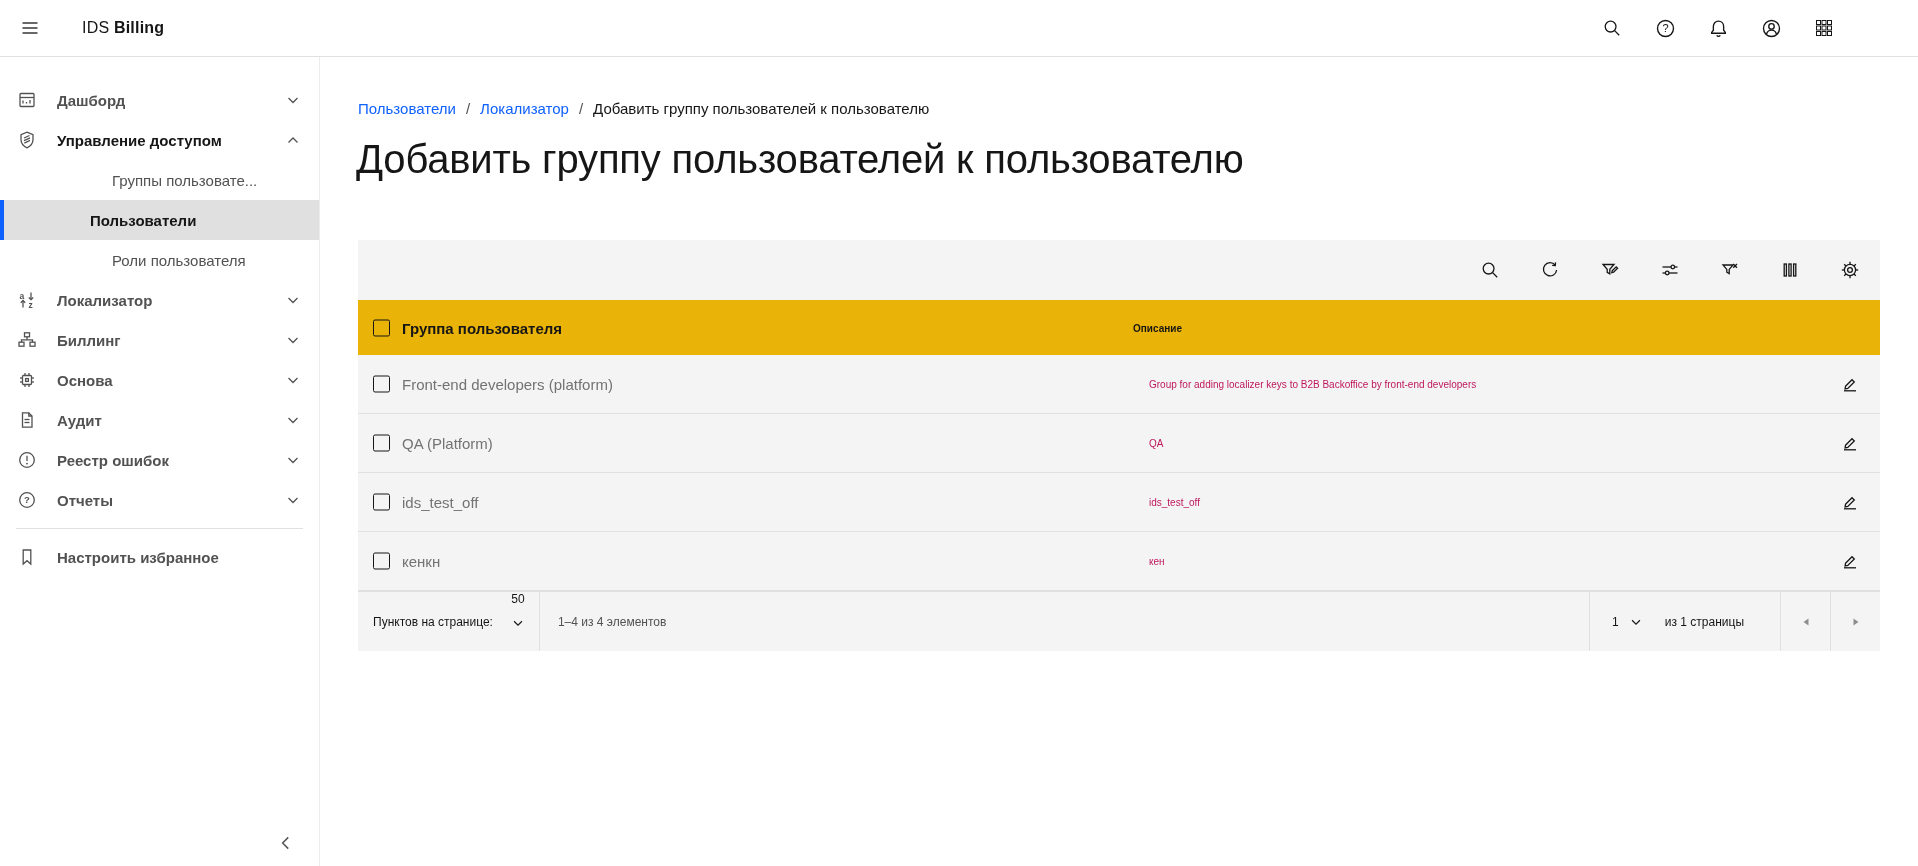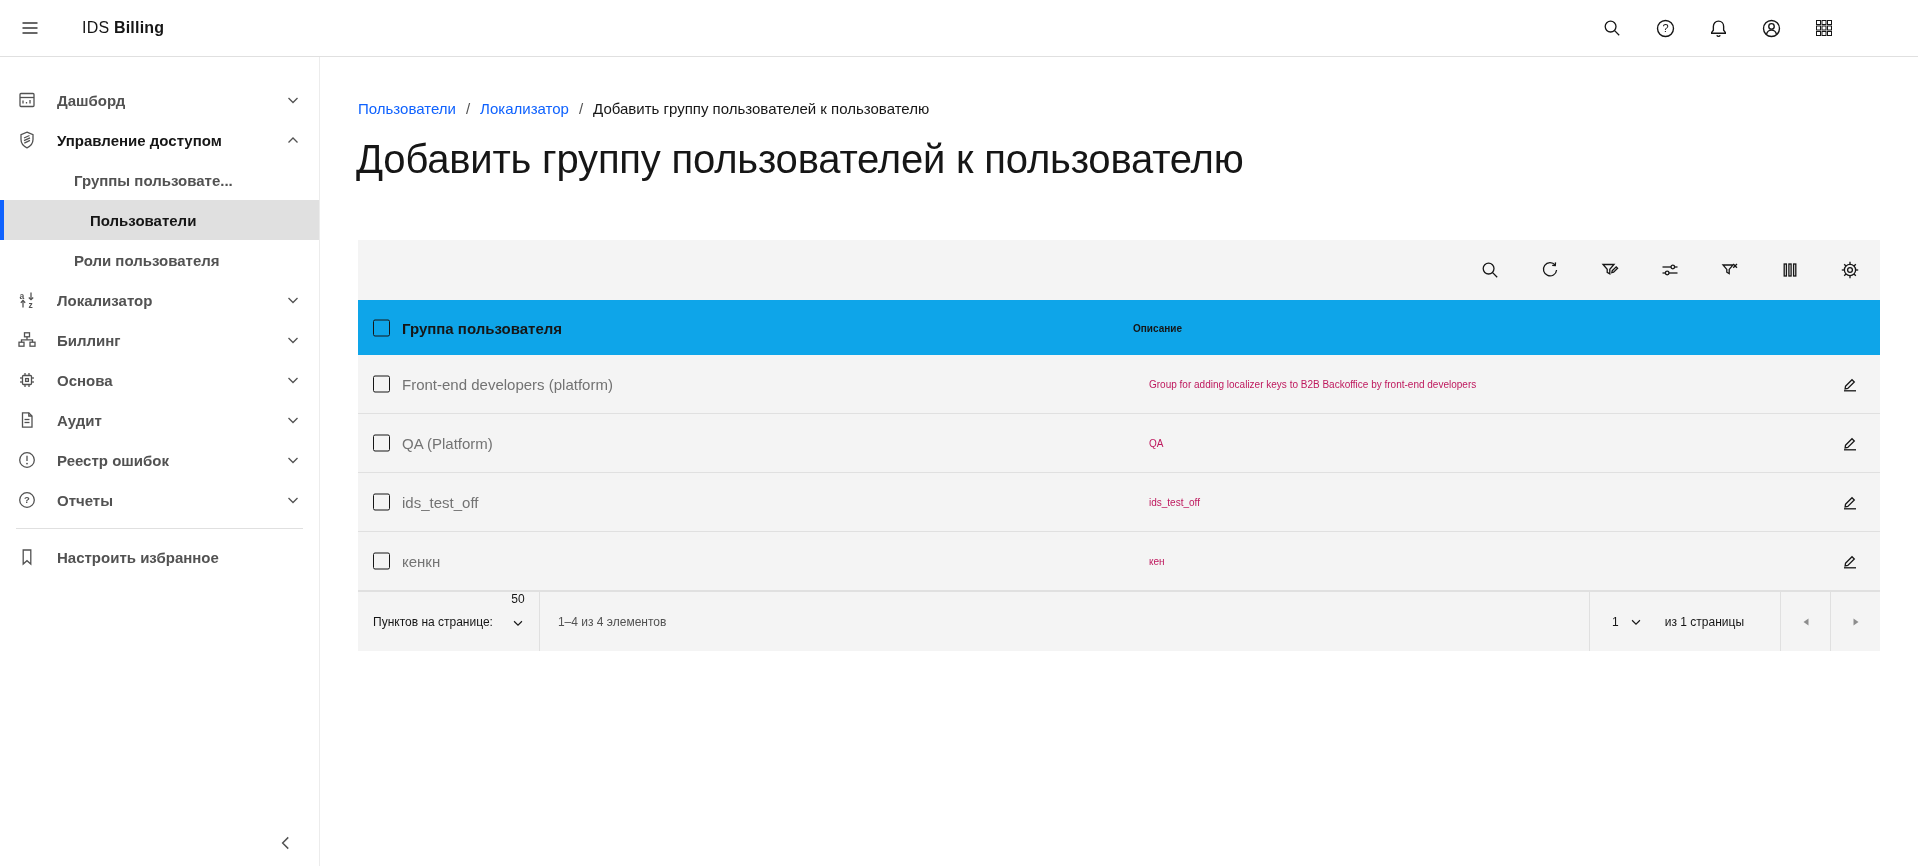--- a/index.html
+++ b/index.html
@@ -22,22 +22,22 @@
 
   
   .sidenav { position:absolute; left:0; top:57px; width:320px; height:809px; background:#fff;
              border-right:1px solid #ececec; }
   .nav-list { position:absolute; top:23px; left:0; width:100%; }
   .nav-item { position:relative; height:40px; display:flex; align-items:center; padding-left:17px;
               cursor:pointer; font-size:15px; font-weight:600; color:#525252; }
   .nav-item .nav-ic { width:20px; margin-right:20px; display:flex; }
   .nav-item .chev { position:absolute; right:18px; top:12px; }
   .nav-item.expanded { color:#161616;align-items:center; }
-  .nav-sub { position:relative; height:40px; display:flex; align-items:center; padding-left:74px;
-             font-size:15px; font-weight:700; color:#525252; cursor:pointer; }
+  .nav-sub { position:relative; height:40px; display:flex; align-items:center; padding-left:112px;
+             font-size:15px; font-weight:400; color:#525252; cursor:pointer; }
   .nav-sub.selected { background:#e0e0e0; color:#161616; font-weight:600;
                       border-left:4px solid #0f62fe; padding-left:86px; }
   .nav-divider { margin:8px 16px; border-top:1px solid #e0e0e0; }
   .nav-collapse { position:absolute; right:12px; bottom:2px; width:42px; height:42px;
                   display:flex; align-items:center; justify-content:center; background:none; border:none; cursor:pointer; }
   .drag-handle { position:absolute; left:322px; top:452px; display:flex; flex-direction:column; gap:2px; cursor:col-resize; }
   .drag-handle i { width:3px; height:3px; background:#9a9a9a; display:block; }
 
   
   .main { position:absolute; left:321px; top:57px; width:1597px; height:809px; background:#fff; }
@@ -47,21 +47,21 @@
   .breadcrumb .sep { color:#525252; }
   .breadcrumb .current { color:#161616; }
   .page-title { position:absolute; left:35px; top:80px; font-size:40px; font-weight:400;
                 letter-spacing:-.2px; color:#161616; white-space:nowrap; }
 
   
   .table-card { position:absolute; left:37px; top:183px; width:1522px; }
   .tbl-toolbar { height:60px; background:#f4f4f4; display:flex; justify-content:flex-end; }
   .tbl-toolbar .tb-btn { width:60px; height:60px; display:flex; align-items:center; justify-content:center;
                           background:none; border:none; cursor:pointer; }
-  .tbl-head { position:relative; height:55px; background:#0ea5e9; }
+  .tbl-head { position:relative; height:55px; background:#eab308; }
   .tbl-row { position:relative; height:59px; background:#f4f4f4; border-bottom:1px solid #e0e0e0; }
   .cell-check { position:absolute; left:15px; top:50%; transform:translateY(-50%);
                 width:17px; height:17px; border:1.5px solid #161616; border-radius:2px;
                 background:transparent; cursor:pointer; }
   .col-group { position:absolute; left:44px; top:50%; transform:translateY(-50%); font-size:15px; }
   .col-desc  { position:absolute; left:775px; top:50%; transform:translateY(-50%); font-size:10px; }
   .tbl-head .col-group, .tbl-head .col-desc { font-weight:700; color:#161616; }
   .tbl-row .col-group a { color:#737373; text-decoration:none; cursor:pointer; }
   .tbl-row .col-desc { color:#be185d;margin-left:16px; }
   .edit-btn { position:absolute; right:8px; top:50%; transform:translateY(-50%);

